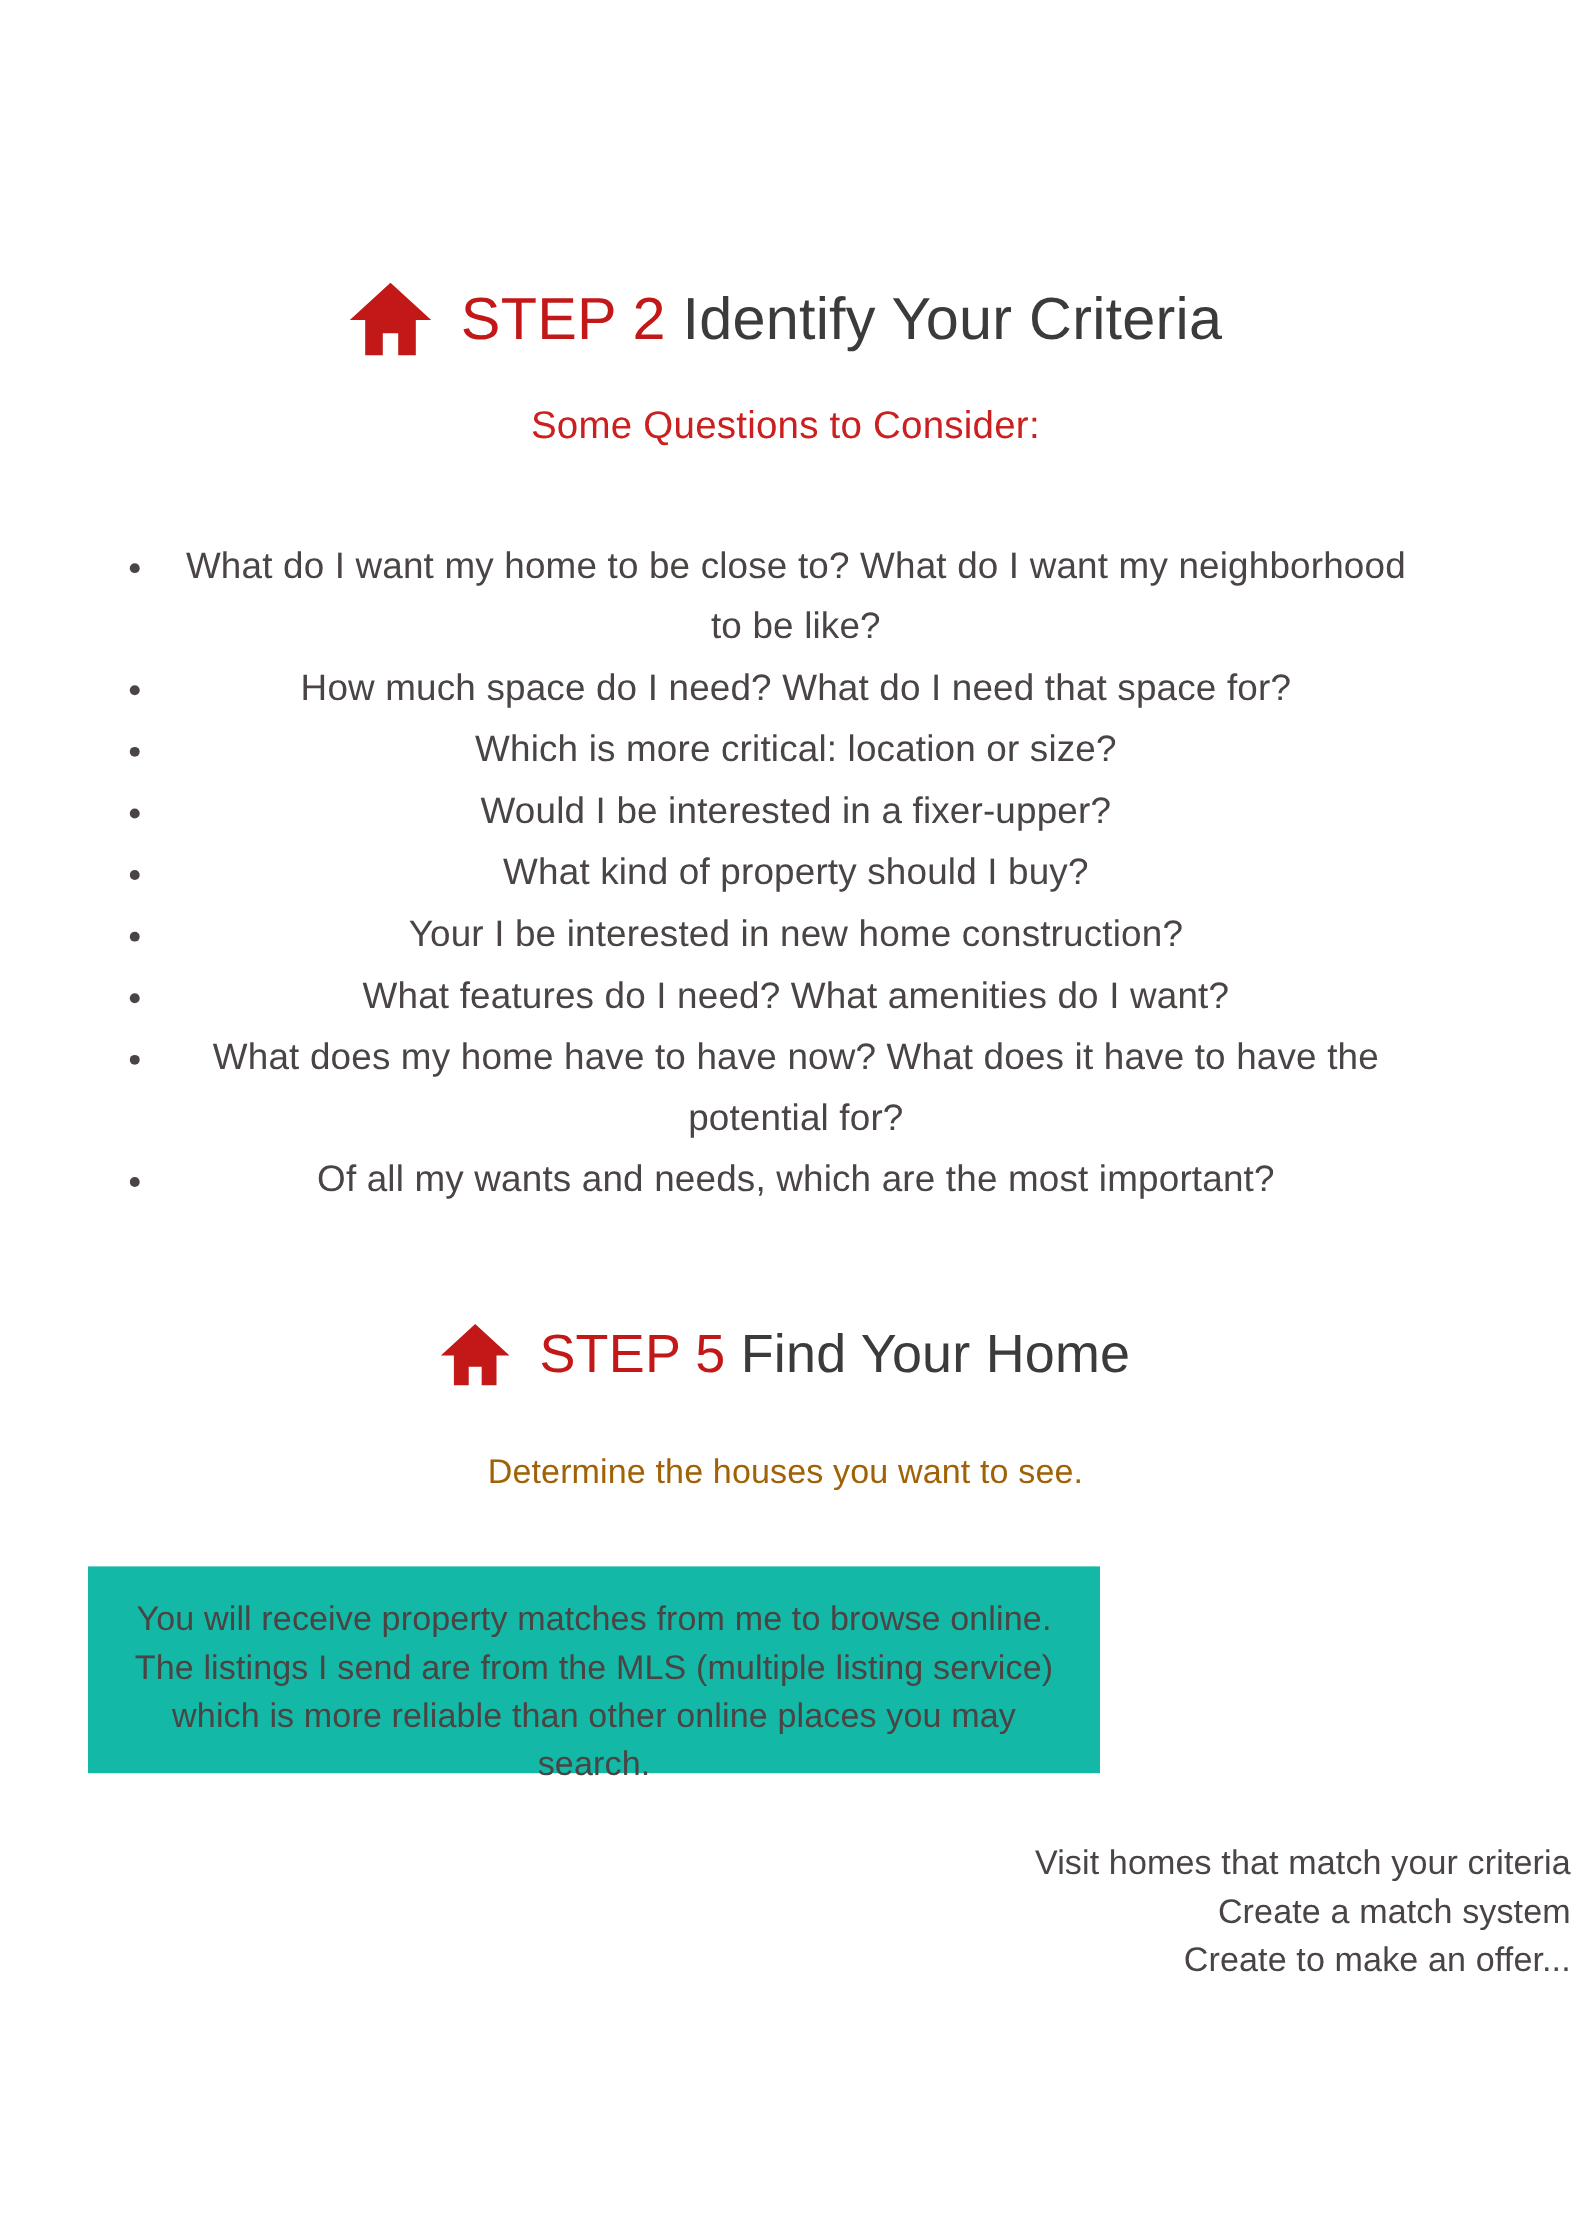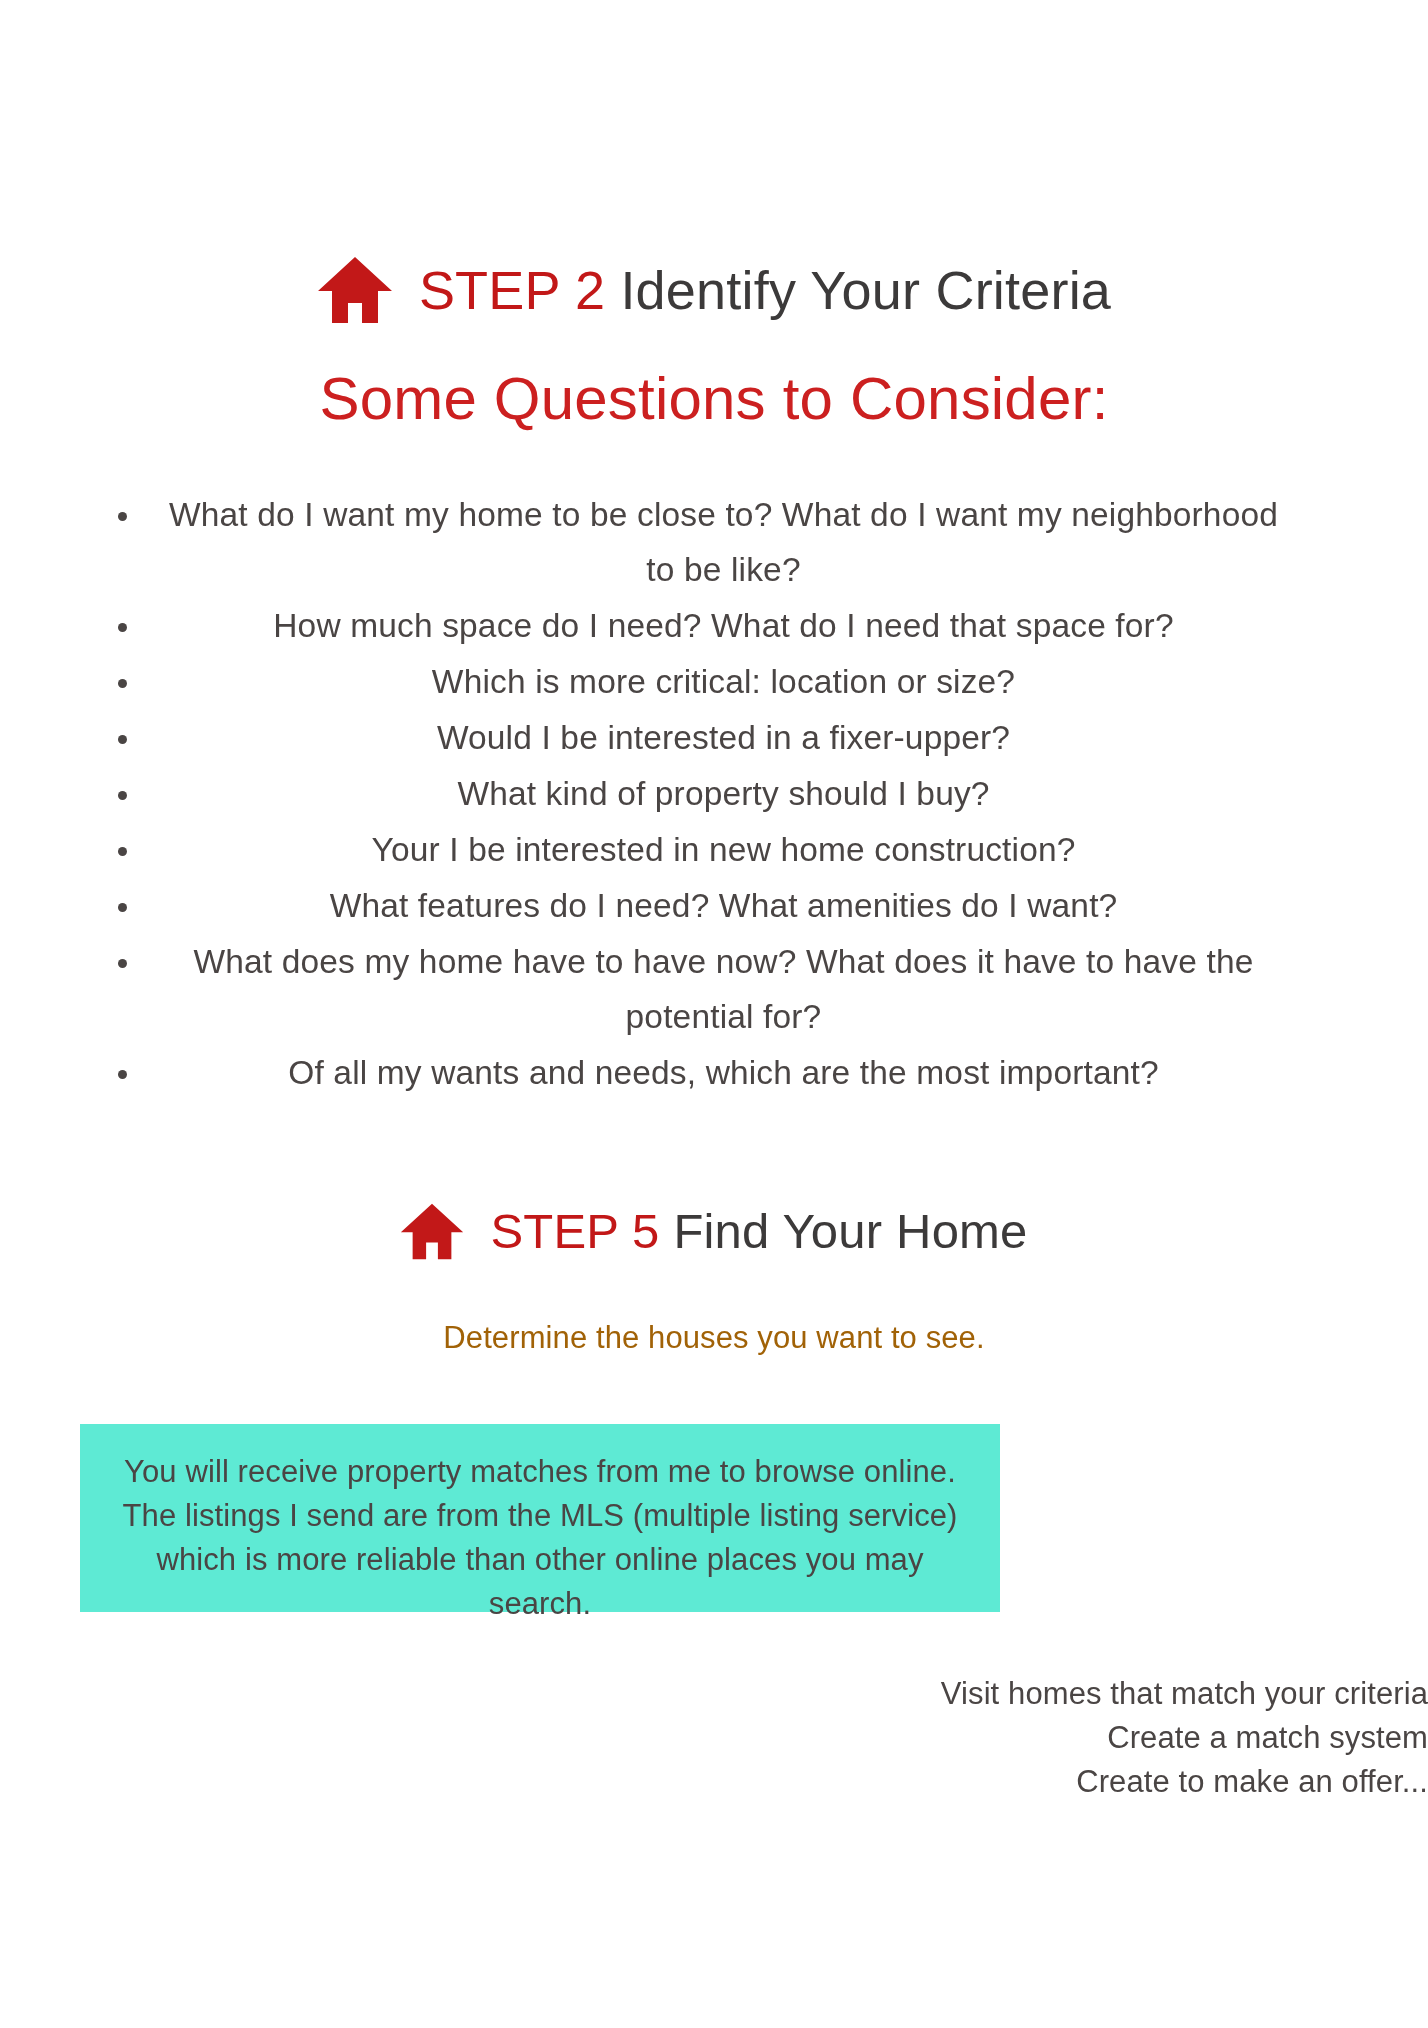--- a/index.html
+++ b/index.html
@@ -62,21 +62,21 @@
   .step-name { color: #3c3a3a; }
 
   
   #questions-heading {
     position: absolute;
     left: 0;
     right: 0;
     top: 369px;
     text-align: center;
     color: #cc2020;
-    font-size: 60px;
+    font-size: 35px;
     font-weight: 300;
     letter-spacing: 0.2px;
     line-height: 1;
   }
 
   
   #criteria-list {
     position: absolute;
     left: 112px;
     top: 487px;
@@ -121,21 +121,21 @@
     line-height: 1;
   }
 
   
   #mls-callout {
     position: absolute;
     left: 80px;
     top: 1424px;
     width: 920px;
     height: 188px;
-    background: #5eead4;
+    background: #14b8a6;
     box-sizing: border-box;
     padding: 26px 30px 0 30px;
     text-align: center;
     color: #4a4544;
     font-size: 31px;
     font-weight: 300;
     line-height: 44px;
     letter-spacing: 0.1px;
   }
   #mls-callout p { margin: 0; }

